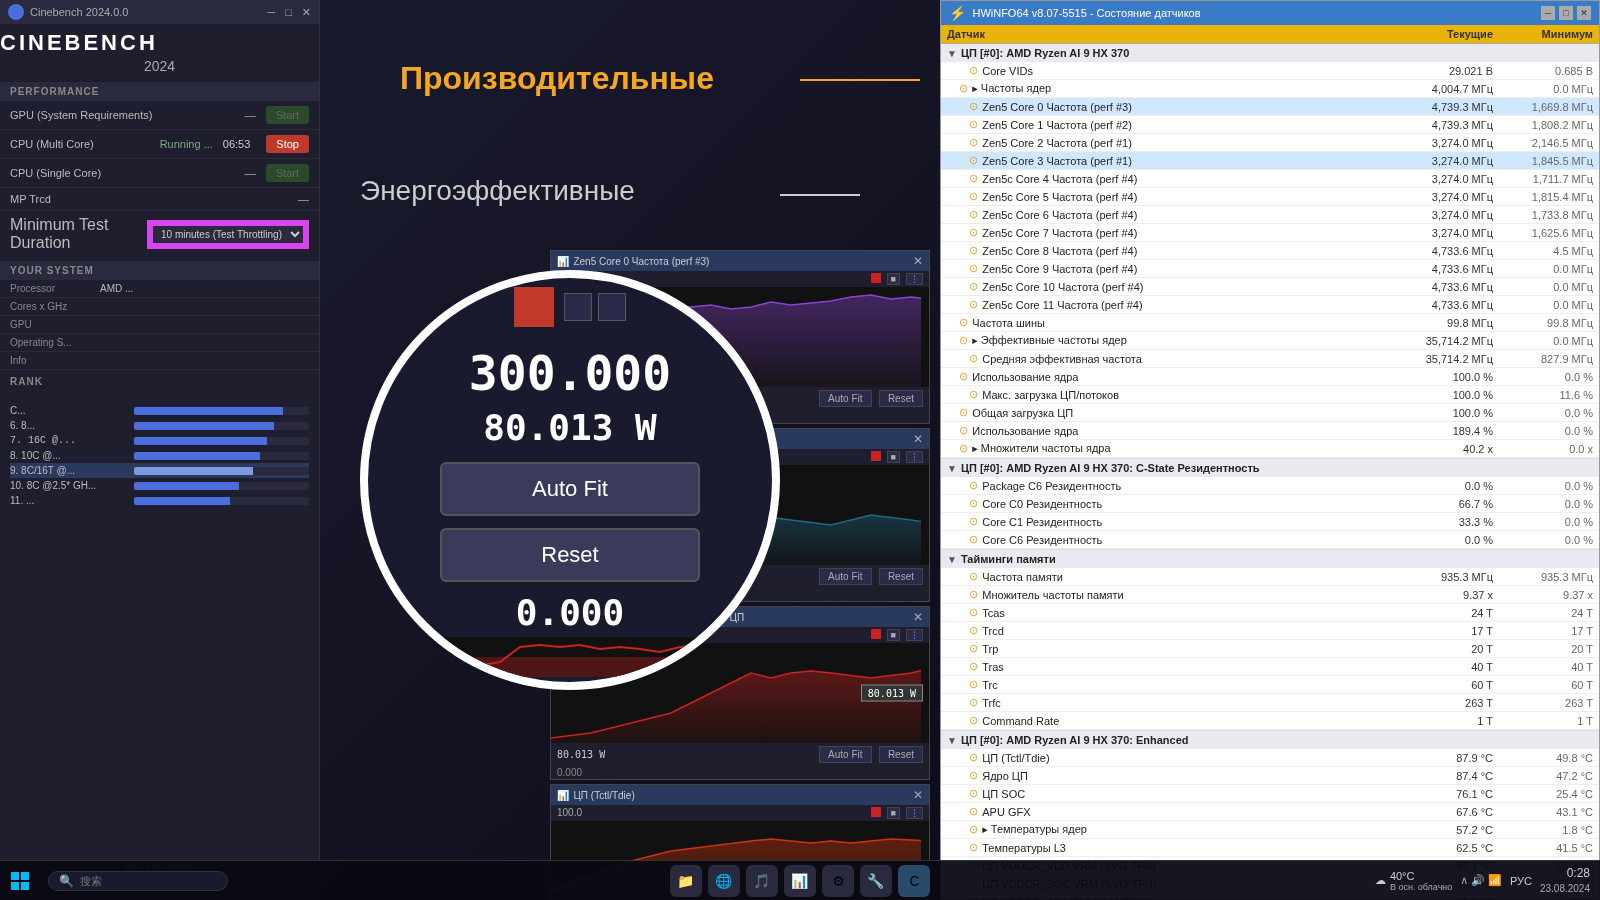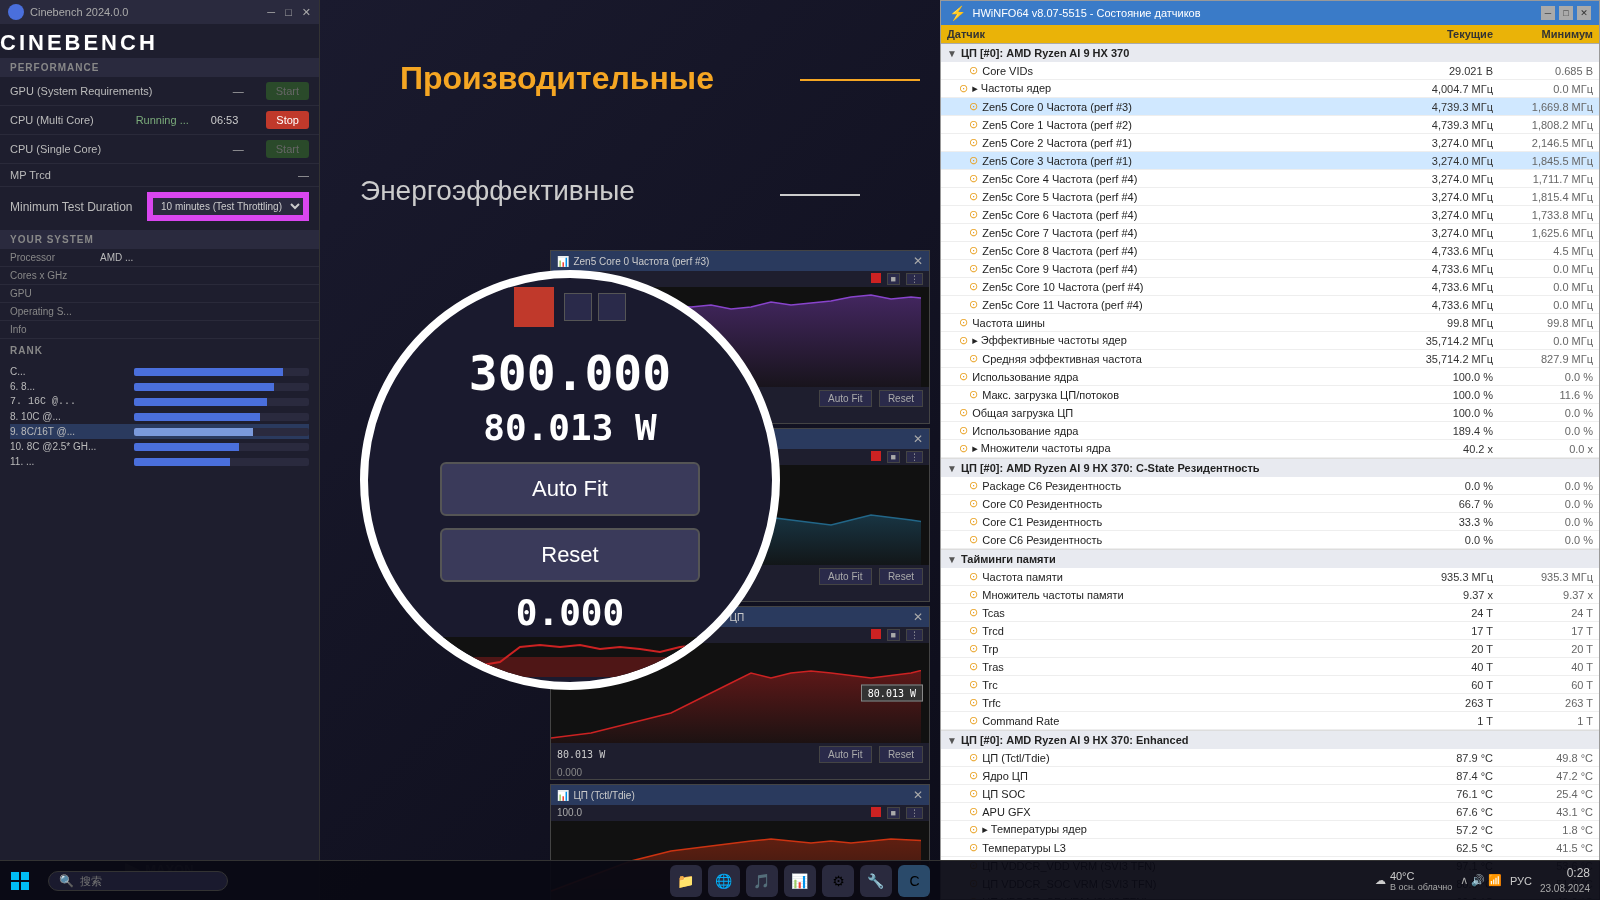--- a/index.html
+++ b/index.html
@@ -44,21 +44,21 @@
       font-size: 10px;
       font-weight: bold;
       padding: 4px 10px;
       letter-spacing: 1px;
     }
     .cb-row {
       display: flex;
       align-items: center;
       padding: 5px 10px;
       border-bottom: 1px solid #2a2a3a;
-      gap: 22px;
+      gap: 10px;
     }
     .cb-row-label {
       color: #bbb;
       font-size: 11px;
       flex: 1;
     }
     .cb-row-value {
       color: #aaa;
       font-size: 11px;
     }
@@ -83,21 +83,21 @@
       border-radius: 3px;
       font-size: 11px;
       cursor: pointer;
     }
     .cb-min-test {
       display: flex;
       align-items: center;
       padding: 5px 10px;
       gap: 6px;
     }
-    .cb-min-label { color: #bbb; font-size: 12px; flex: 1; }
+    .cb-min-label { color: #bbb; font-size: 16px; flex: 1; }
     .cb-min-select {
       background: #2a2a3e;
       color: #ccc;
       border: 6px solid #d946ef;
       font-size: 10px;
       padding: 2px 4px;
     }
     .your-system-header {
       background: #2a2a3e;
       color: #888;
@@ -110,21 +110,21 @@
     .sys-row {
       display: flex;
       padding: 3px 10px;
       border-bottom: 1px solid #2a2a3a;
     }
     .sys-label { color: #888; font-size: 10px; width: 90px; }
     .sys-value { color: #bbb; font-size: 10px; }
     .rank-section {
       padding: 6px 10px;
     }
-    .rank-title { color: #888; font-size: 10px; font-weight: bold; letter-spacing: 1px; margin-bottom: 8px; }
+    .rank-title { color: #888; font-size: 10px; font-weight: bold; letter-spacing: 1px; margin-bottom: 16px; }
     .rank-row {
       display: flex;
       align-items: center;
       padding: 2px 0;
       font-size: 10px;
       color: #bbb;
       gap: 4px;
     }
     .rank-bar-bg {
       flex: 1;
@@ -472,20 +472,21 @@
     <span>Cinebench 2024.0.0</span>
     <span style="flex:1"></span>
     <span style="cursor:pointer;margin-right:4px">─</span>
     <span style="cursor:pointer;margin-right:4px">□</span>
     <span style="cursor:pointer">✕</span>
   </div>
 
   <div style="padding:6px 0 2px;">
     <span style="font-size:22px;font-weight:bold;color:#fff;letter-spacing:3px;">CINEBENCH</span>
   </div>
+  <div style="text-align:center;color:#aaa;font-size:14px;padding-bottom:8px;">2024</div>
 
   <div class="cb-section-header">PERFORMANCE</div>
 
   <div class="cb-row">
     <span class="cb-row-label">GPU (System Requirements)</span>
     <span class="cb-row-value">—</span>
     <button class="btn-start">Start</button>
   </div>
 
   <div class="cb-row">

